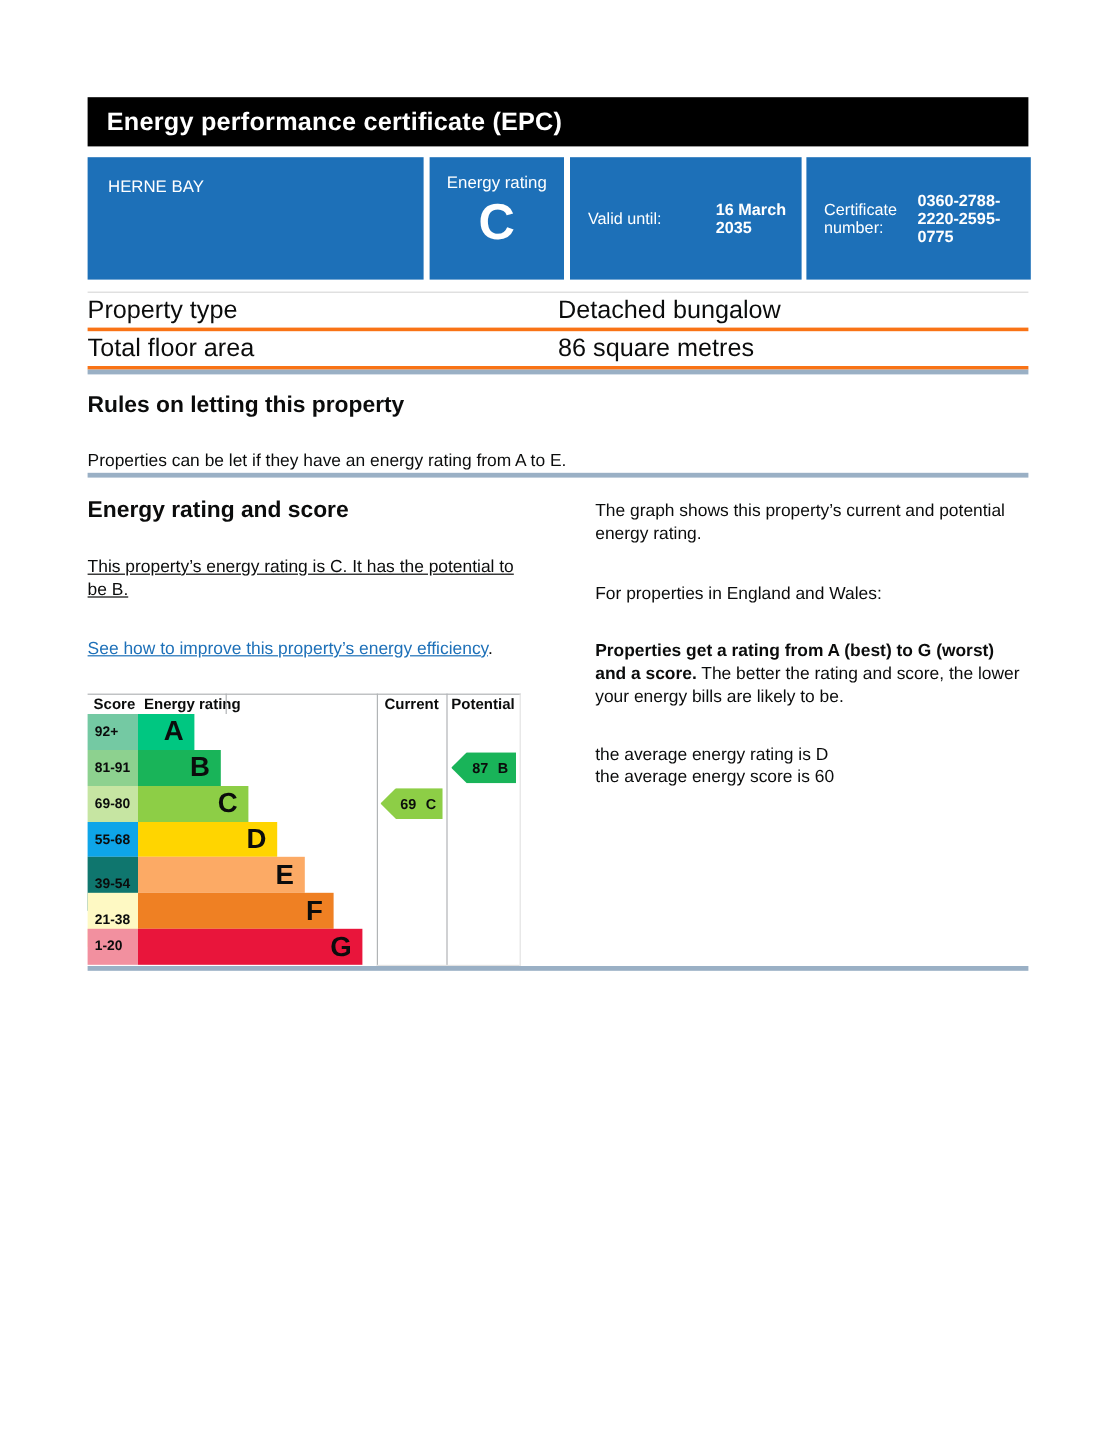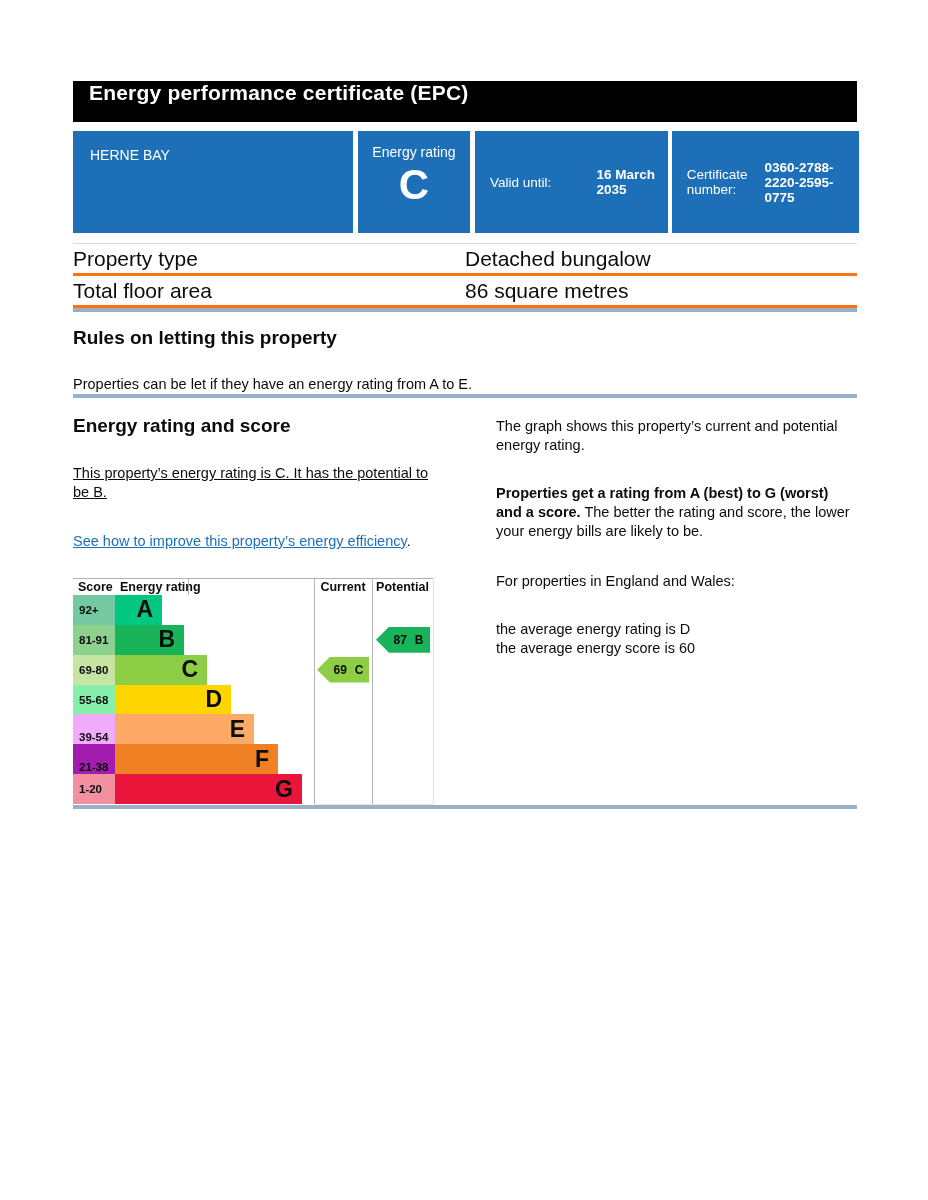--- a/index.html
+++ b/index.html
@@ -1,20 +1,20 @@
 <!DOCTYPE html>
 <html><head>
 <meta charset="utf-8">
 <style>
   html,body{margin:0;padding:0;background:#fff;}
   body{font-family:"Liberation Sans","DejaVu Sans",sans-serif;color:#0b0c0c;}
   .page{width:928px;height:1200px;box-sizing:border-box;padding:81px 71px 0 73px;overflow:hidden;background:#fff;}
 
   
-  .title-bar{background:#000;color:#fff;height:41px;display:flex;align-items:flex-start;padding-left:16px;box-sizing:border-box;}
+  .title-bar{background:#000;color:#fff;height:41px;display:flex;align-items:center;padding-left:16px;box-sizing:border-box;}
   .title-bar h1{margin:0;font-size:21px;font-weight:bold;letter-spacing:.2px;}
 
   
   .summary-box{margin-top:9px;display:flex;gap:5px;height:102px;}
   .sb-cell{background:#1d70b8;color:#fff;box-sizing:border-box;}
   .sb-address{flex:0 0 280px;padding:15px 0 0 17px;font-size:14px;line-height:19px;}
   .sb-rating{flex:0 0 112px;text-align:center;padding-top:13px;}
   .sb-rating .lbl{font-size:14px;}
   .sb-rating .big{font-size:42px;font-weight:bold;line-height:46px;margin-top:2px;}
   .sb-right{flex:1 1 auto;display:flex;flex-direction:row;gap:4px;background:transparent;}
@@ -123,42 +123,42 @@
           <div class="vline" style="left: 241px; height: 227px;"></div>
           <div class="vline" style="left: 299px; height: 227px;"></div>
           <div class="vline-light" style="left: 360px; height: 227px;"></div>
           <div class="bline" style="left: 241px; width: 119px; top: 226px;"></div>
           <div class="epc-row-score" style="top: 17px; height: 29.86px; background: rgb(116, 201, 163);">92+</div>
           <div class="epc-row-bar" style="top: 17px; height: 29.86px; width: 47px; background: rgb(0, 199, 129);">A</div>
           <div class="epc-row-score" style="top: 46.86px; height: 29.86px; background: rgb(141, 209, 143);">81-91</div>
           <div class="epc-row-bar" style="top: 46.86px; height: 29.86px; width: 69px; background: rgb(25, 180, 89);">B</div>
           <div class="epc-row-score" style="top: 76.72px; height: 29.86px; background: rgb(198, 229, 162);">69-80</div>
           <div class="epc-row-bar" style="top: 76.72px; height: 29.86px; width: 92px; background: rgb(141, 206, 70);">C</div>
-          <div class="epc-row-score" style="top: 106.58px; height: 29.86px; background: #86efac;">55-68</div>
+          <div class="epc-row-score" style="top: 106.58px; height: 29.86px; background: #0ea5e9;">55-68</div>
           <div class="epc-row-bar" style="top: 106.58px; height: 29.86px; width: 116px; background: rgb(255, 213, 0);">D</div>
-          <div class="epc-row-score" style="top: 136.44px; height: 45px; background: #f0abfc;">39-54</div>
+          <div class="epc-row-score" style="top: 136.44px; height: 45px; background: #0f766e;">39-54</div>
           <div class="epc-row-bar" style="top: 136.44px; height: 29.86px; width: 139px; background: rgb(252, 170, 101);">E</div>
-          <div class="epc-row-score" style="top: 166.3px; height: 45px; background: #a21caf;">21-38</div>
+          <div class="epc-row-score" style="top: 166.3px; height: 45px; background: #fef9c3;">21-38</div>
           <div class="epc-row-bar" style="top: 166.3px; height: 29.86px; width: 163px; background: rgb(239, 128, 35);">F</div>
           <div class="epc-row-score" style="top: 196.16px; height: 29.86px; background: rgb(242, 144, 159);">1-20</div>
           <div class="epc-row-bar" style="top: 196.16px; height: 29.86px; width: 187px; background: rgb(233, 21, 59);">G</div>
           <div class="epc-marker" style="top: 78.72px; height: 25.86px; left: 244px; width: 52px; background: rgb(141, 206, 70);">
             <span>69</span>
             <span>C</span>
           </div>
           <div class="epc-marker" style="top: 48.86px; height: 25.86px; left: 303px; width: 54px; background: rgb(25, 180, 89);">
             <span>87</span>
             <span>B</span>
           </div>
         </div>
     </div>
     <div class="col-right">
       <p class="body-p first">The graph shows this property’s current and potential energy rating.</p>
+      <p class="body-p" style="margin-top:31px;">For properties in England and Wales:</p>
       <p class="body-p"><b>Properties get a rating from A (best) to G (worst) and a score.</b><span> The better the rating and score, the lower your energy bills are likely to be.</span></p>
-      <p class="body-p" style="margin-top:31px;">For properties in England and Wales:</p>
       <p class="body-p avg-lines">
         <span>the average energy rating is D</span><br>
         <span>the average energy score is 60</span>
       </p>
     </div>
   </div>
 
   <hr class="rule rule-3">
 
 </div>

